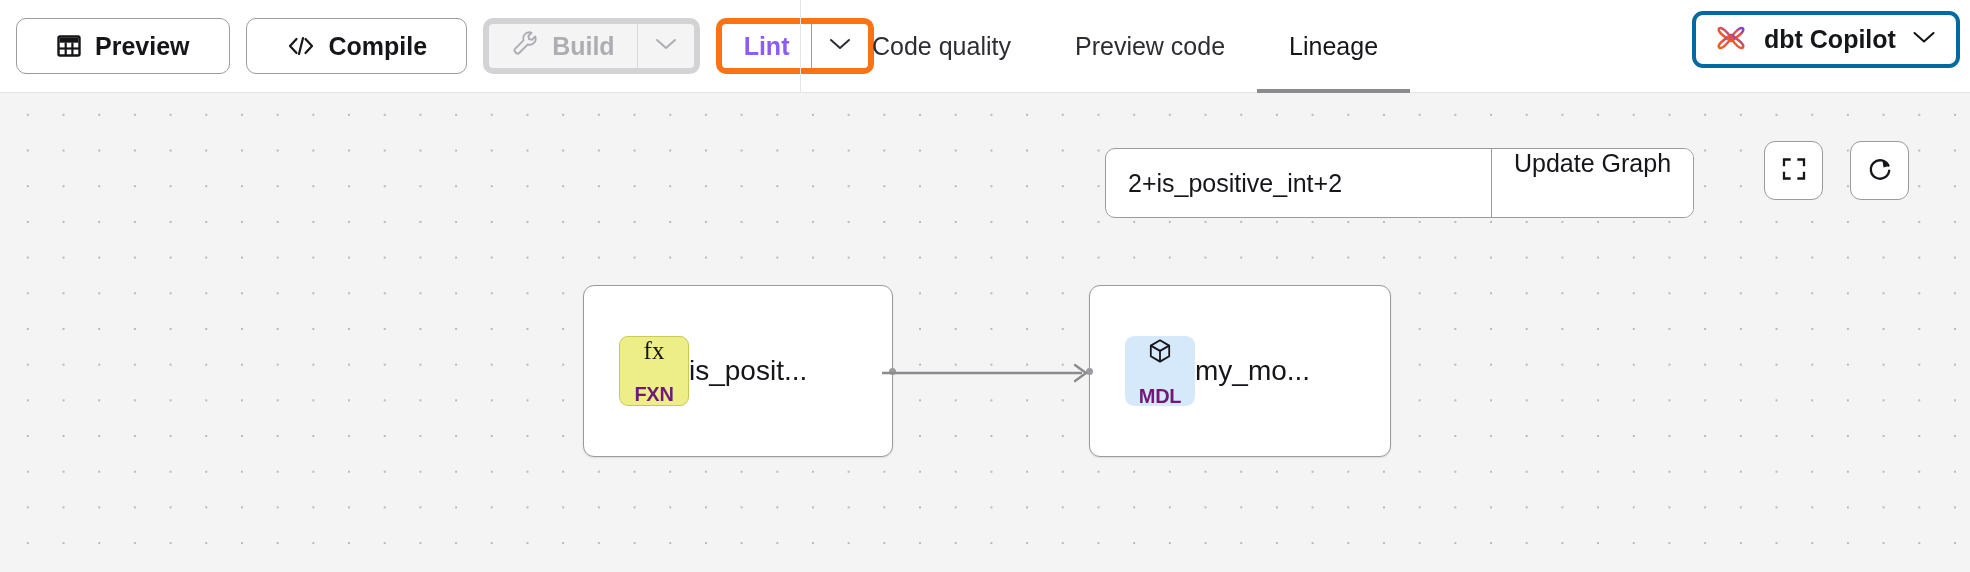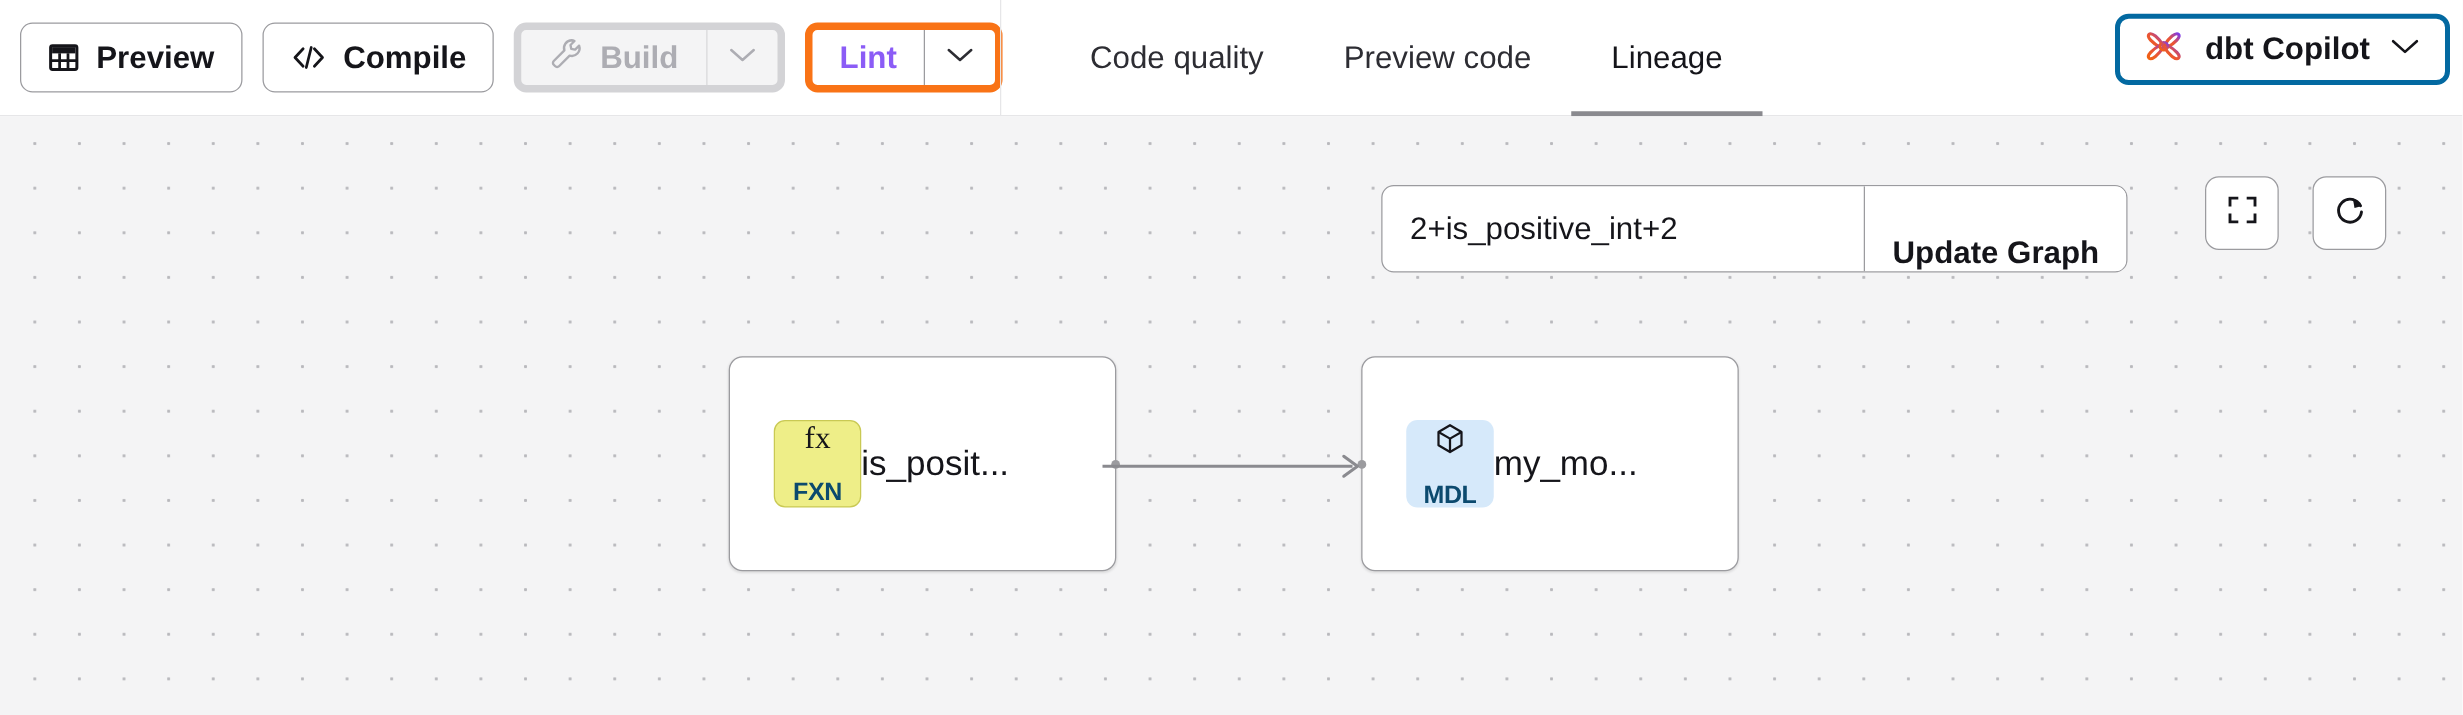--- a/index.html
+++ b/index.html
@@ -42,21 +42,21 @@
     align-items: center;
     justify-content: center;
     height: 56px;
     border: 1px solid #9b9b9f;
     border-radius: 10px;
     background: #ffffff;
     color: #15151a;
     font-size: 25px;
     font-weight: bold;
     gap: 13px;
-    padding: 0 21px;
+    padding: 0 39px;
     cursor: pointer;
     white-space: nowrap;
     font-family: "Liberation Sans", sans-serif;
   }
 
   .btn .icon { display: flex; align-items: center; }
 
   
   .splitgrp {
     display: flex;
@@ -186,29 +186,28 @@
     outline: none;
     background: transparent;
     padding: 0 22px;
     font-size: 25px;
     color: #15151a;
     font-family: Liberation Sans, sans-serif;
   }
   #selector .vdiv { width: 1px; background: #9b9b9f; }
   #update-graph {
     display: flex;
-    align-items: flex-end;
+    align-items: flex-start;
     justify-content: center;
     padding: 0 22px;
     font-size: 25px;
     color: #15151a;
     background: #ffffff;
     cursor: pointer;
     white-space: nowrap;
-    font-weight: bold;
   }
 
   
   .cbtn {
     position: absolute;
     top: 48px;
     width: 59px; height: 59px;
     border: 1px solid #9b9b9f;
     border-radius: 11px;
     background: #ffffff;
@@ -248,21 +247,21 @@
   .badge-fxn {
     background: #eeee88;
     border: 1px solid #c9c954;
     box-shadow: -2px 2px 0 0 rgba(255,255,255,0.85);
   }
   .badge-mdl { background: #d6e9fa; }
 
   .badge-text {
     font-size: 20px;
     font-weight: bold;
-    color: #0c4a6e;
+    color: #701a75;
     line-height: 1;
     letter-spacing: -0.3px;
     margin-top: 20px;
   }
   .badge-fx {
     font-size: 25px;
     font-family: "Liberation Serif", serif;
     color: #15151a;
     line-height: 1;
   }

